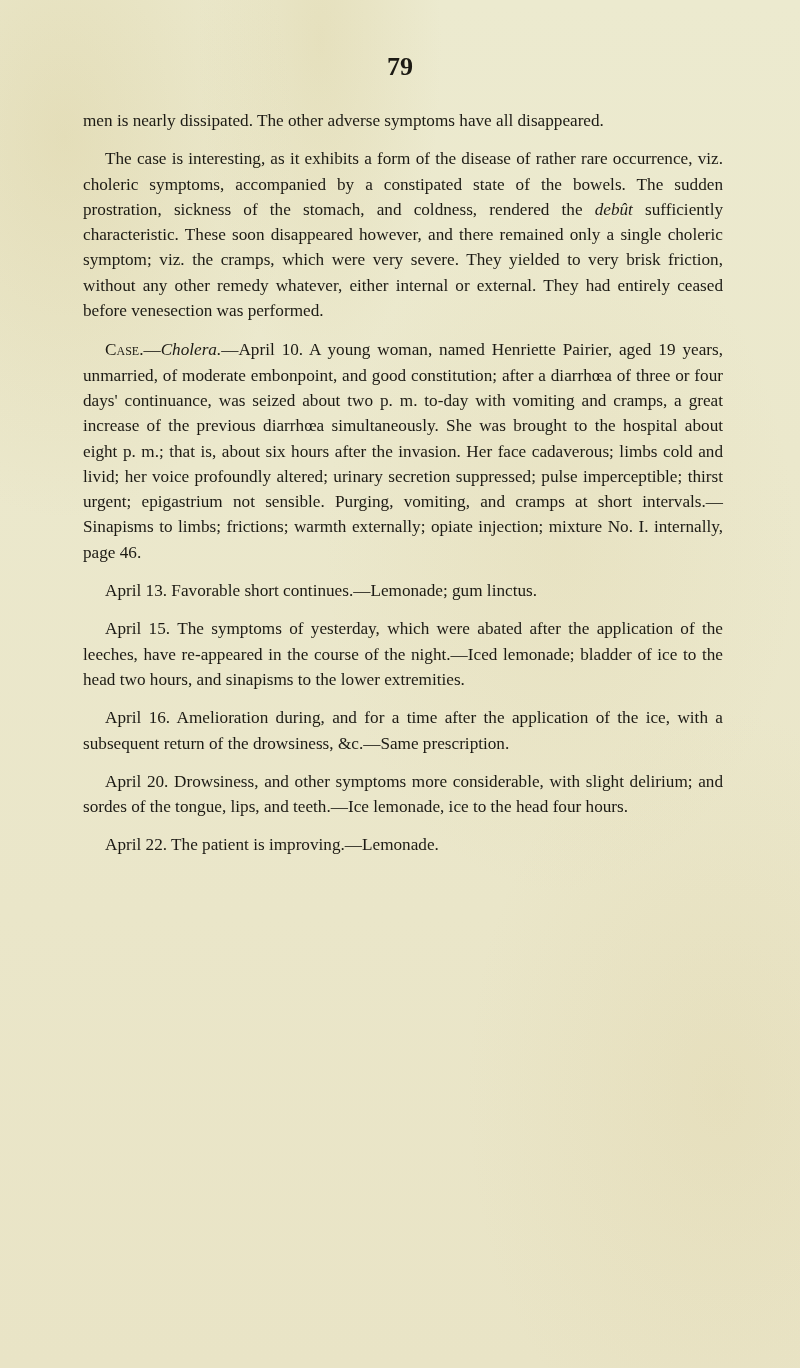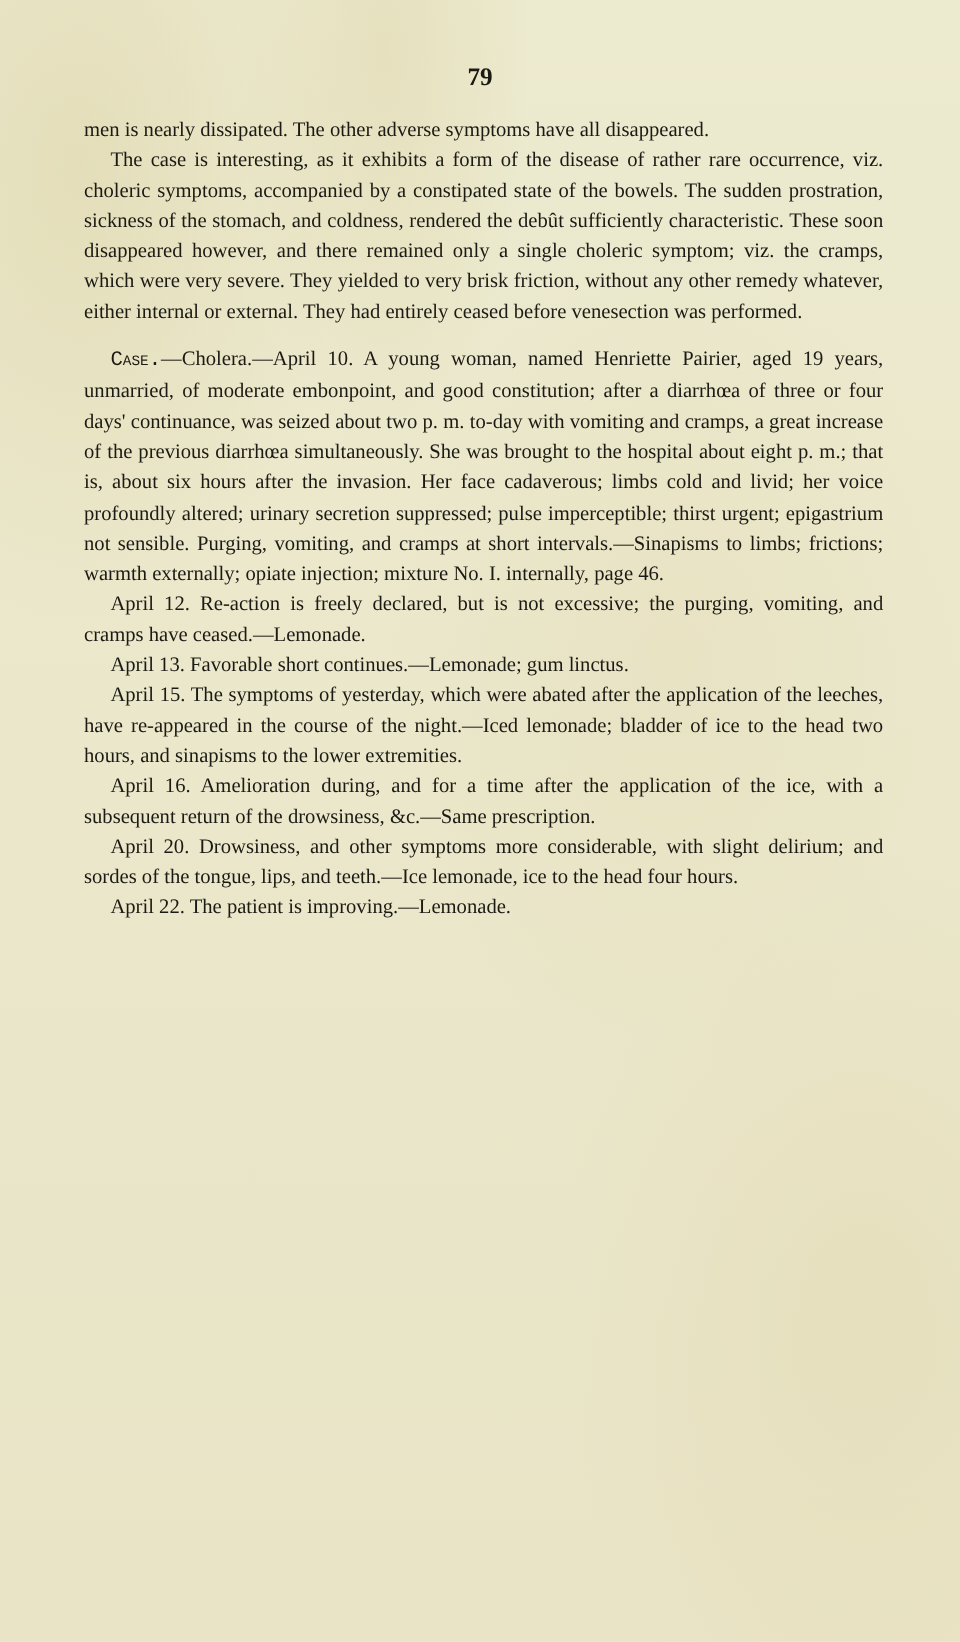--- a/index.html
+++ b/index.html
@@ -11,49 +11,48 @@
       radial-gradient(ellipse at 40% 3%, rgba(200,180,110,0.18), transparent 18%),
       radial-gradient(ellipse at 70% 40%, rgba(210,190,130,0.12), transparent 30%),
       radial-gradient(ellipse at 90% 80%, rgba(210,190,130,0.15), transparent 25%),
       linear-gradient(#eceacf, #e9e4c6);
     font-family: "Liberation Serif", "DejaVu Serif", serif;
     color: #1c1a14;
     position: relative;
   }
   .page-number {
     position: absolute; top: 52px; left: 0; width: 800px;
-    text-align: center; font-size: 21px; font-weight: bold;
+    text-align: center; font-size: 26px; font-weight: bold;
   }
   .text-block {
     position: absolute; top: 95px; left: 70px; width: 666px;
     font-size: 17.2px; line-height: 25.3px; text-align: justify;
     font-stretch: condensed;
   }
-  .text-block p { margin: 0; text-indent: 22px; }
+  .text-block p { margin: 13px; text-indent: 22px; }
   .text-block p.noindent { text-indent: 0; }
   .text-block p.case { margin-top: 14px; }
-  .sc { font-variant: small-caps; font-family: Liberation Mono, monospace; }
-  .it { }
+  .sc { font-variant: small-caps; }
+  .it { font-style: italic; }
   .date { }
 </style>
 </head>
 <body>
 
 <div class="page-number">79</div>
 
 <div class="text-block">
   <p class="noindent">men is nearly dissipated. The other adverse symptoms have all disappeared.</p>
 
 
   <p><span>The case is interesting, as it exhibits a form of the disease of rather rare occurrence, viz. choleric symptoms, accompanied by a constipated state of the bowels. The sudden prostration, sickness of the stomach, and coldness, rendered the </span><span class="it">debût</span><span> sufficiently characteristic. These soon disappeared however, and there remained only a single choleric symptom; viz. the cramps, which were very severe. They yielded to very brisk friction, without any other remedy whatever, either internal or external. They had entirely ceased before venesection was performed.</span></p>
 
   <p class="case"><span class="sc">Case.</span><span>—</span><span class="it">Cholera.</span><span>—</span><span class="date">April 10.</span> <span>A young woman, named Henriette Pairier, aged 19 years, unmarried, of moderate embonpoint, and good constitution; after a diarrhœa of three or four days' continuance, was seized about two p. m. to-day with vomiting and cramps, a great increase of the previous diarrhœa simultaneously. She was brought to the hospital about eight p. m.; that is, about six hours after the invasion. Her face cadaverous; limbs cold and livid; her voice profoundly altered; urinary secretion suppressed; pulse imperceptible; thirst urgent; epigastrium not sensible. Purging, vomiting, and cramps at short intervals.—Sinapisms to limbs; frictions; warmth externally; opiate injection; mixture No. I. internally, page 46.</span></p>
 
 
-  <p><span class="date">April 12.</span> <span>Re-action is freely declared, but is not excessive; the purging, vomiting, and cramps have ceased.—Lemonade.</span></p>
 
   <p><span class="date">April 13.</span> <span>Favorable short continues.—Lemonade; gum linctus.</span></p>
 
 
   <p><span class="date">April 15.</span> <span>The symptoms of yesterday, which were abated after the application of the leeches, have re-appeared in the course of the night.—Iced lemonade; bladder of ice to the head two hours, and sinapisms to the lower extremities.</span></p>
 
   <p><span class="date">April 16.</span> <span>Amelioration during, and for a time after the application of the ice, with a subsequent return of the drowsiness, &amp;c.—Same prescription.</span></p>
 
 
   <p><span class="date">April 20.</span> <span>Drowsiness, and other symptoms more considerable, with slight delirium; and sordes of the tongue, lips, and teeth.—Ice lemonade, ice to the head four hours.</span></p>

